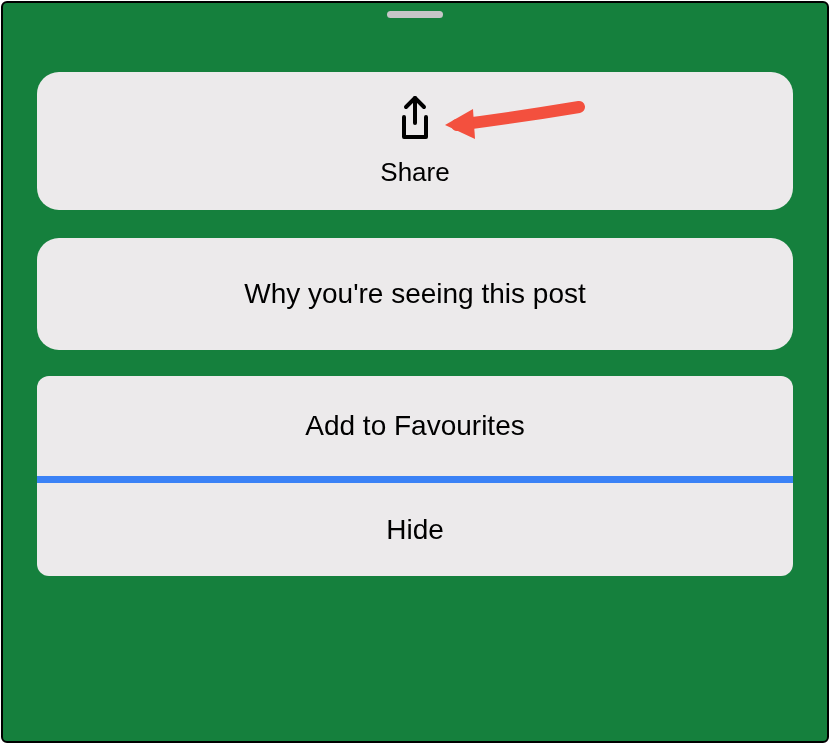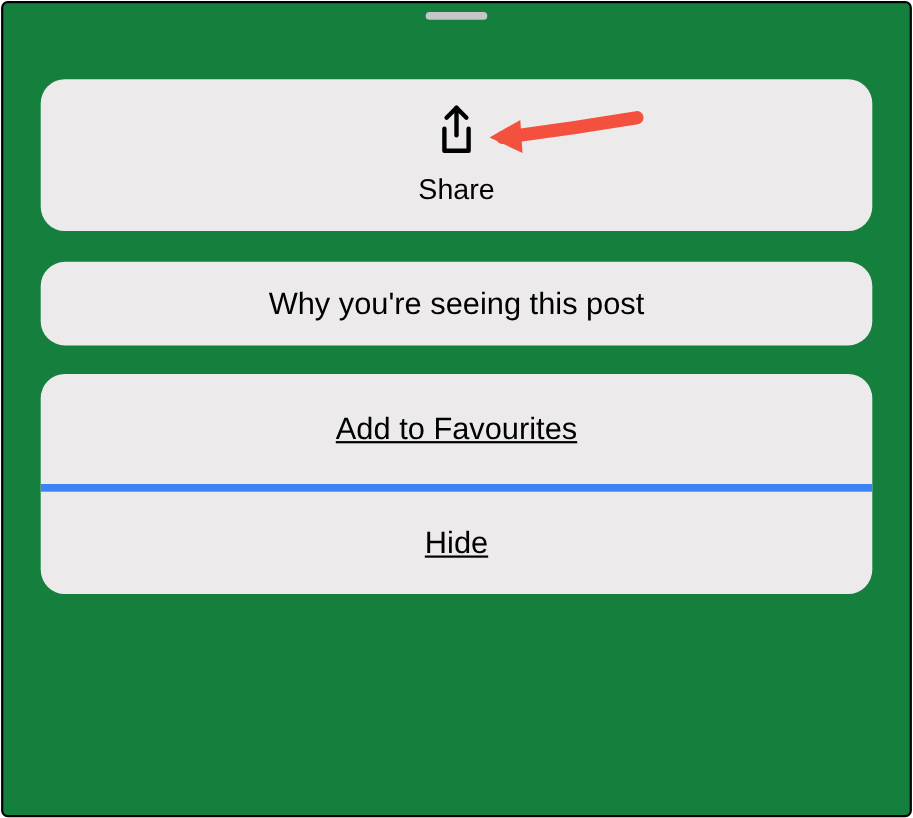--- a/index.html
+++ b/index.html
@@ -53,34 +53,33 @@
     }
     .tile-label {
       font-size: 26px;
       font-weight: 400;
       color: #000;
     }
     .tile.report .tile-label { color: #ee2b55; }
     .explain-row {
       background: #eceaeb;
       border-radius: 22px;
-      height: 76px;
+      height: 112px;
       display: flex;
       align-items: center;
       justify-content: center;
       font-size: 28px;
       color: #000;
       margin-bottom: 26px;
       cursor: pointer;
     }
     .list-block {
       background: #eceaeb;
-      border-radius: 22px;
+      border-radius: 12px;
       overflow: hidden;
-      text-decoration: underline;
     }
     .list-item {
       height: 100px;
       display: flex;
       align-items: center;
       justify-content: center;
       font-size: 28px;
       color: #000;
       cursor: pointer;
     }

